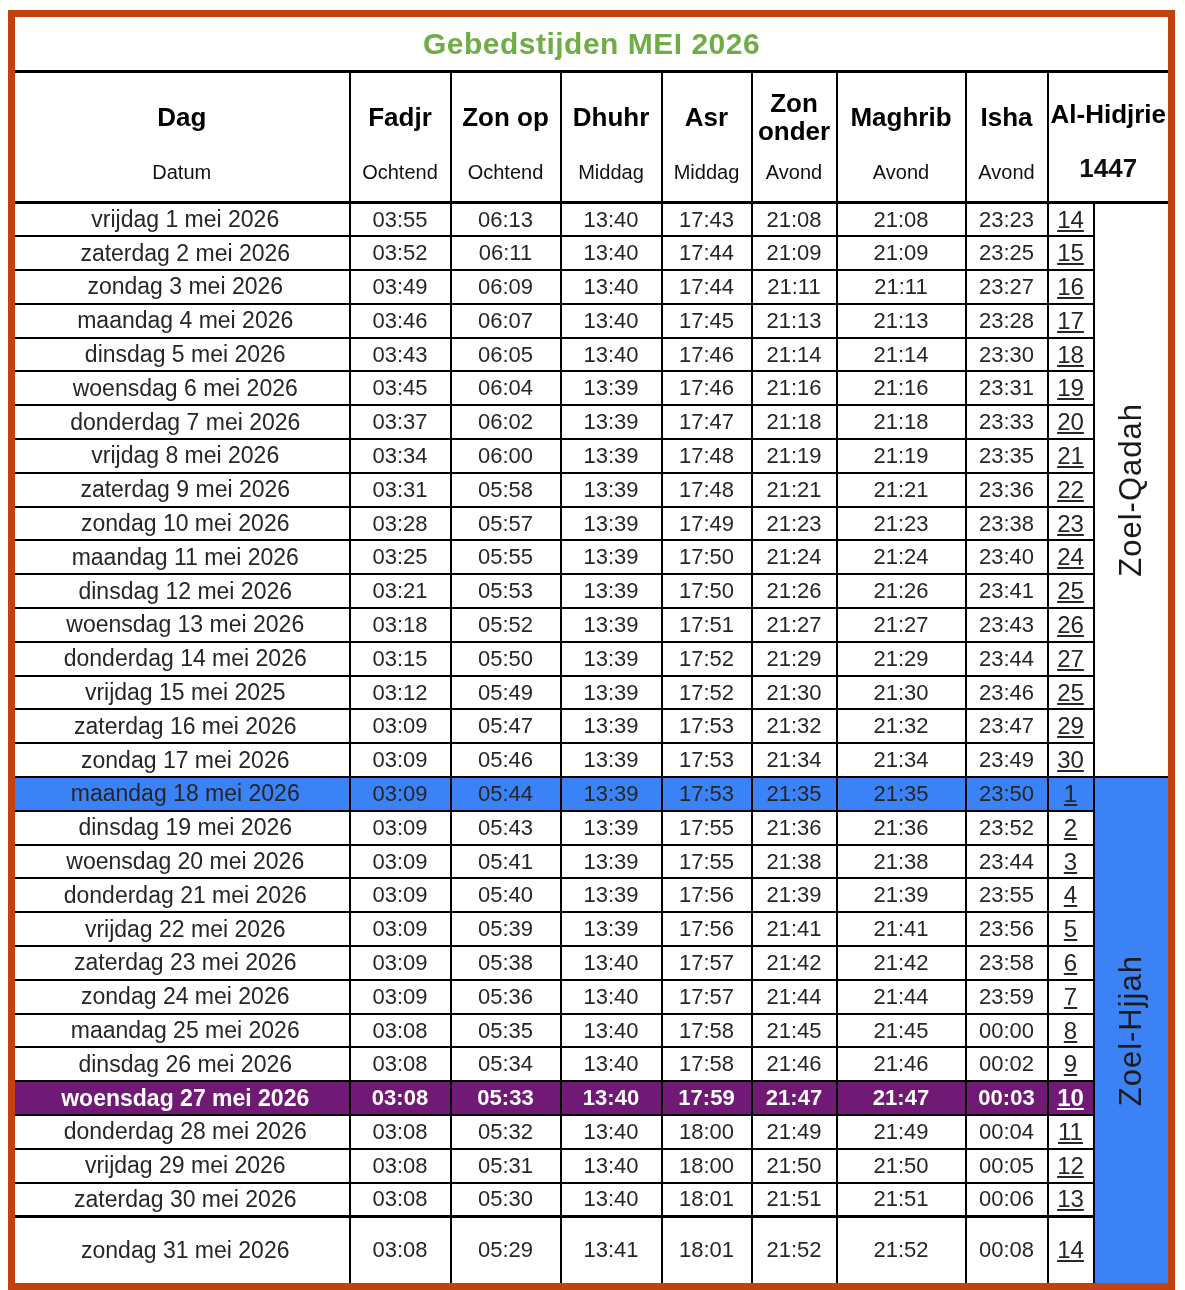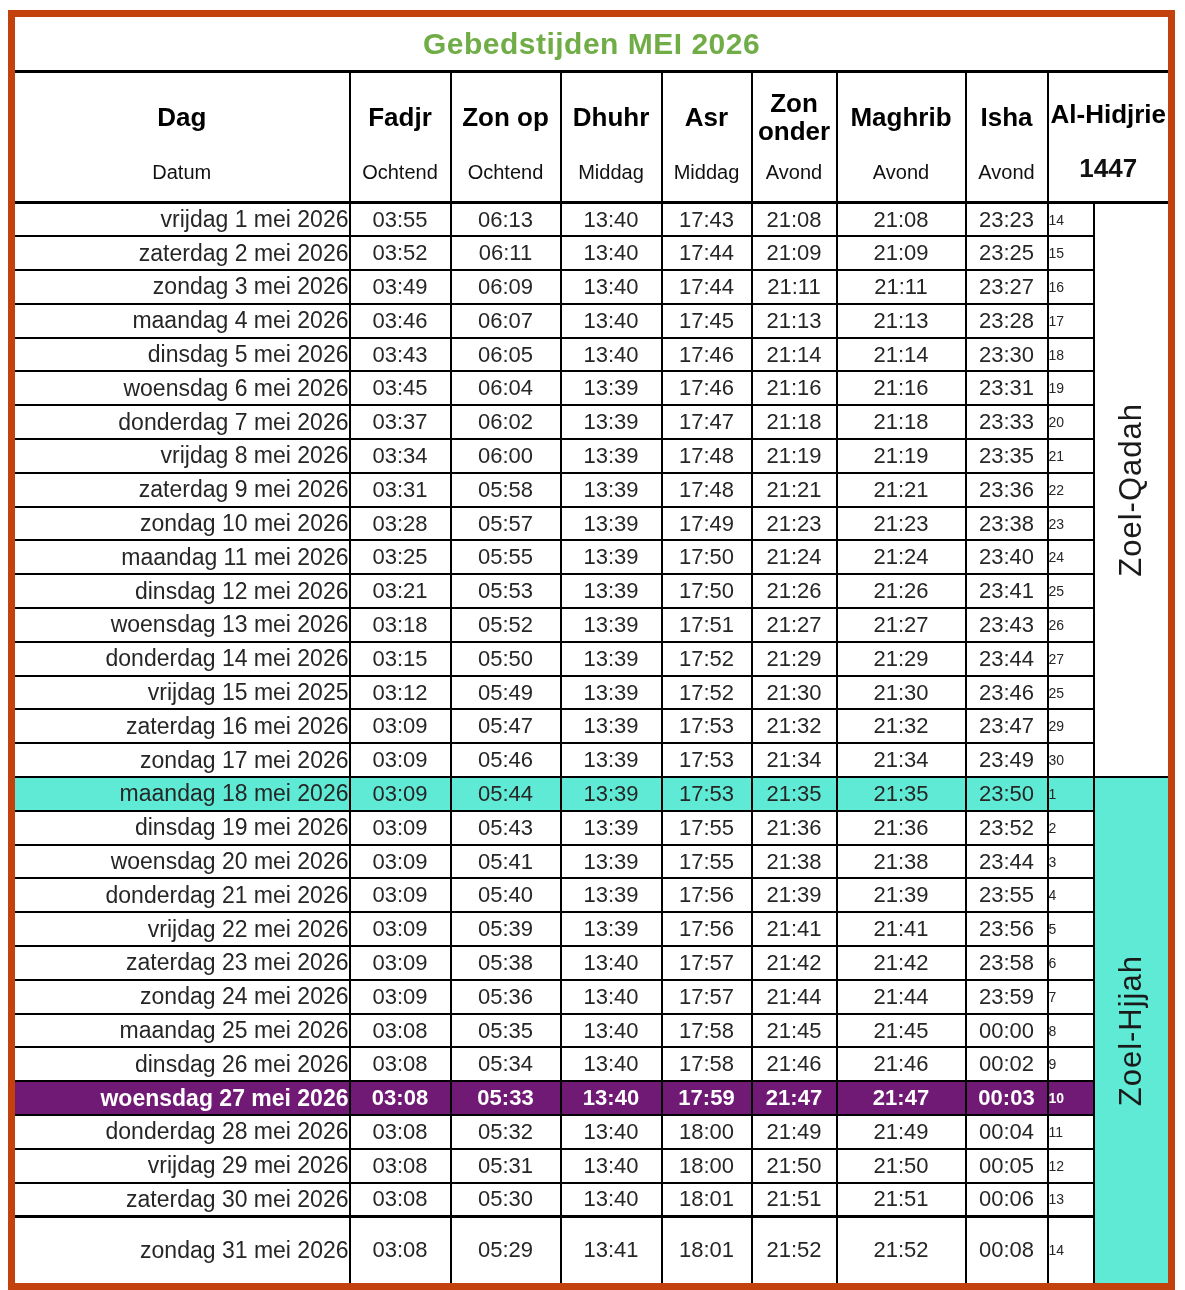--- a/index.html
+++ b/index.html
@@ -22,25 +22,25 @@
   .main-title{font-size:30px;font-weight:bold;color:#70AD47;letter-spacing:.5px;}
   
   tr.header-row th{height:128px;border-bottom:3px solid #000;font-weight:normal;}
   .hcell{display:flex;flex-direction:column;height:128px;}
   .hmain{flex:1;display:flex;align-items:center;justify-content:center;
          font-size:26px;font-weight:bold;color:#000;line-height:1.08;text-align:center;}
   .hsub{font-size:20px;color:#111;text-align:center;padding-bottom:18px;line-height:1.1;}
   .hsub.bold{font-weight:bold;font-size:26px;}
   
   tbody tr{height:33.8px;}
-  td.date{font-size:23px;text-align:right;padding-left:7px;color:#262626;
+  td.date{font-size:23px;text-align:center;padding-left:7px;color:#262626;
           white-space:nowrap;}
   td.time{font-size:22px;text-align:center;color:#262626;}
-  td.hday{font-size:14px;text-align:left;color:#262626;}
-  tr.month-start td{background:#5eead4;}
+  td.hday{font-size:24px;text-align:center;color:#262626;text-decoration:underline;}
+  tr.month-start td{background:#3b82f6;}
   tr.highlighted td{background:#701a75;color:#fff;font-weight:bold;}
   tr.highlighted td.date,tr.highlighted td.time,tr.highlighted td.hday{color:#fff;}
   tr.tall{height:70px;}
   tr.tall td{border-top:3px solid #000;}
   
   td.vcell{text-align:center;vertical-align:middle;background:#fff;}
   .vlabel{
     writing-mode:vertical-rl;transform:rotate(180deg);
     font-size:31px;color:#1a1a1a;letter-spacing:1px;
     margin:0 auto;white-space:nowrap;

